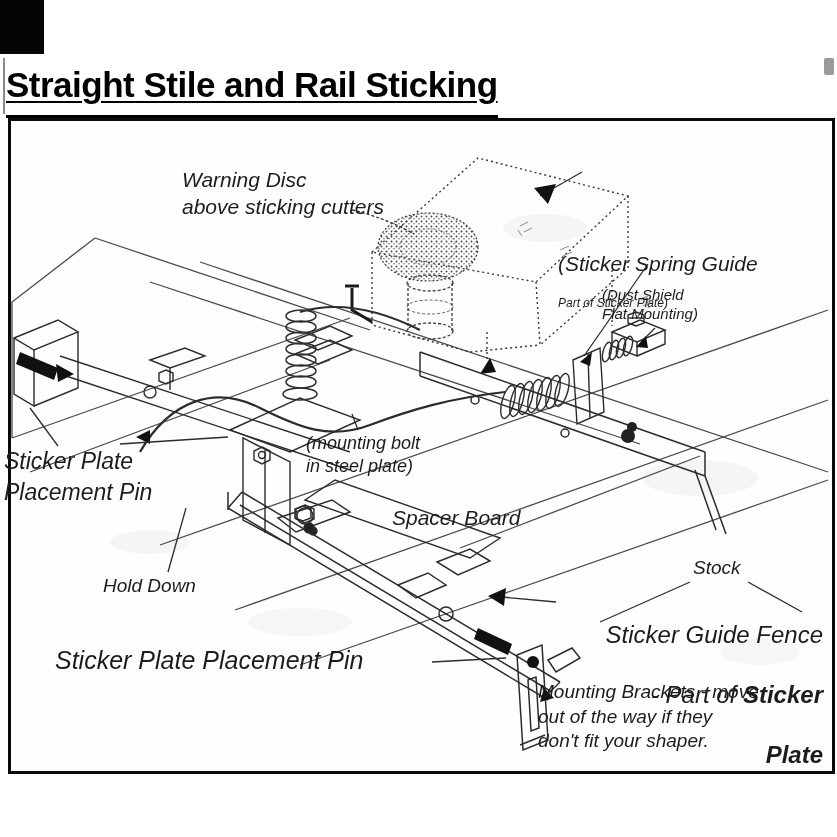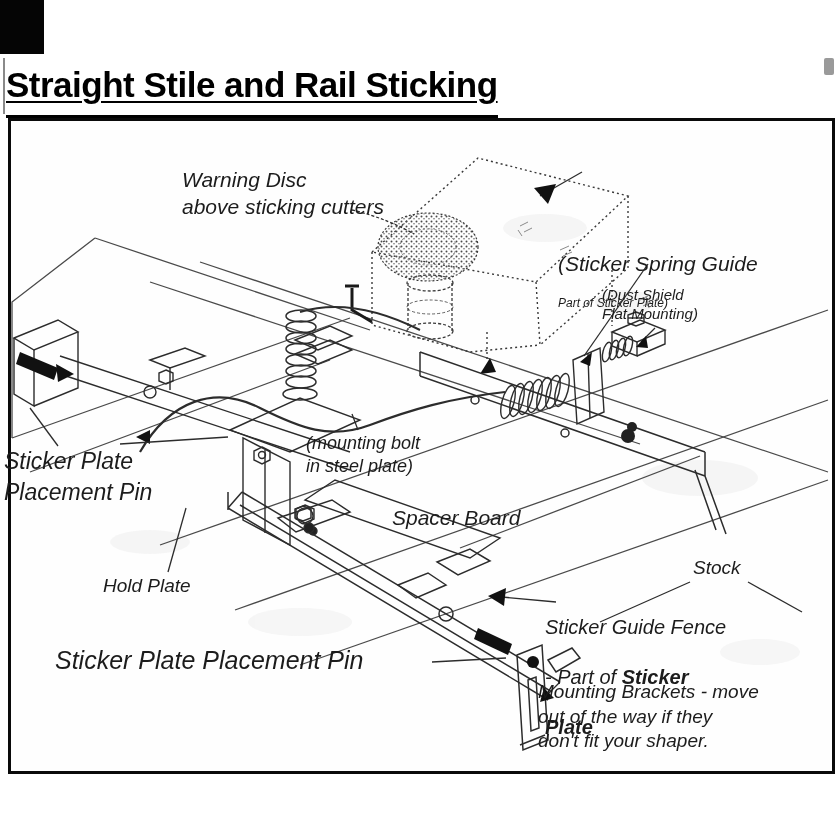--- a/index.html
+++ b/index.html
@@ -22,21 +22,21 @@
   .l-dustshield{left:584px;top:158px;font-size:21px;}
   .l-springguide{left:558px;top:223px;width:276px;font-size:21px;}
   .l-springguide .sub{display:block;font-size:12px;margin-top:18px;}
   .l-flatmount{left:602px;top:286px;font-size:15px;line-height:1.25;}
   .l-pinleft{left:4px;top:446px;font-size:23px;line-height:1.35;}
   .l-mountbolt{left:306px;top:432px;font-size:18px;}
   .l-spacer{left:392px;top:492px;font-size:21px;margin-top:12px;}
   .l-holddown{left:103px;top:574px;font-size:19px;}
   .l-stock{left:693px;top:556px;font-size:19px;}
   .l-pinbottom{left:55px;top:644px;font-size:25px;}
-  .l-fence{left:545px;top:590px;width:278px;font-size:20px;text-align:left;line-height:1.25;}
+  .l-fence{left:545px;top:590px;width:278px;font-size:24px;text-align:right;line-height:1.25;}
   .l-brackets{left:538px;top:680px;font-size:19px;width:295px;line-height:1.3;}
 </style>
 </head>
 <body>
 
 <div class="page">
 
   <div class="corner-artifact"></div>
   <div class="edge-mark"></div>
   <div class="left-rule"></div>
@@ -236,21 +236,21 @@
 Flat Mounting)</div>
 
   <div class="lbl l-pinleft">Sticker Plate
 Placement Pin</div>
 
   <div class="lbl l-mountbolt">(mounting bolt
 in steel plate)</div>
 
   <div class="lbl l-spacer">Spacer Board</div>
 
-  <div class="lbl l-holddown">Hold Plate</div>
+  <div class="lbl l-holddown">Hold Down</div>
 
   <div class="lbl l-stock">Stock</div>
 
   <div class="lbl l-pinbottom">Sticker Plate Placement Pin</div>
 
   <div class="lbl l-fence">
     <span>Sticker Guide Fence</span><br>
     <span class="b" style="font-weight:normal">- Part of </span><span class="b">Sticker</span><br>
     <span class="b">Plate</span>
   </div>

